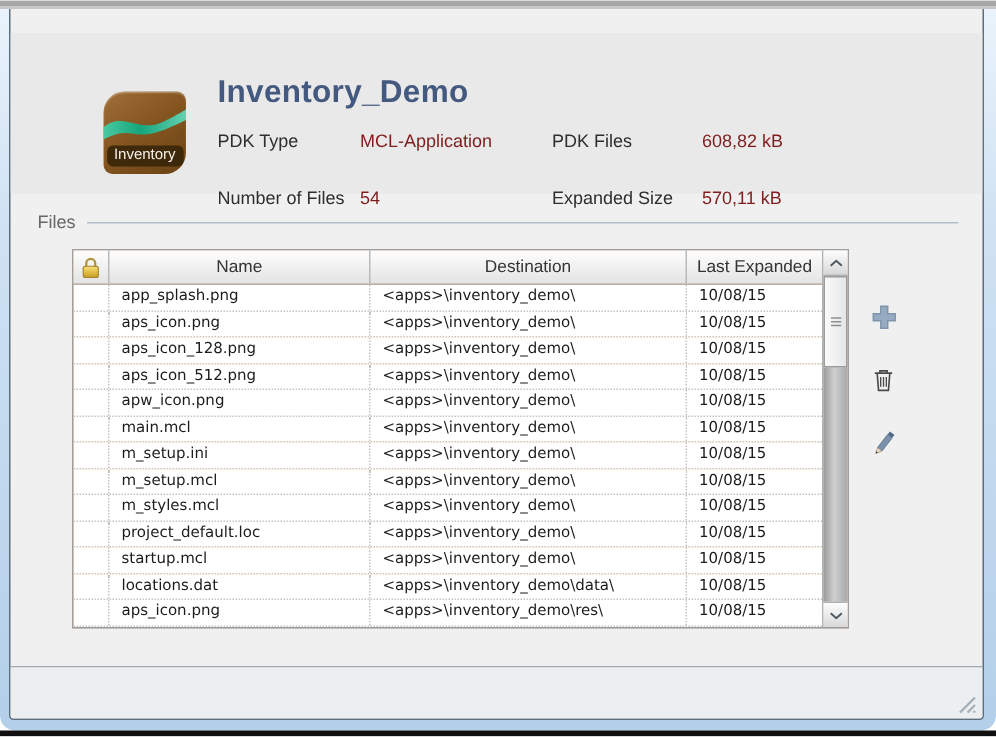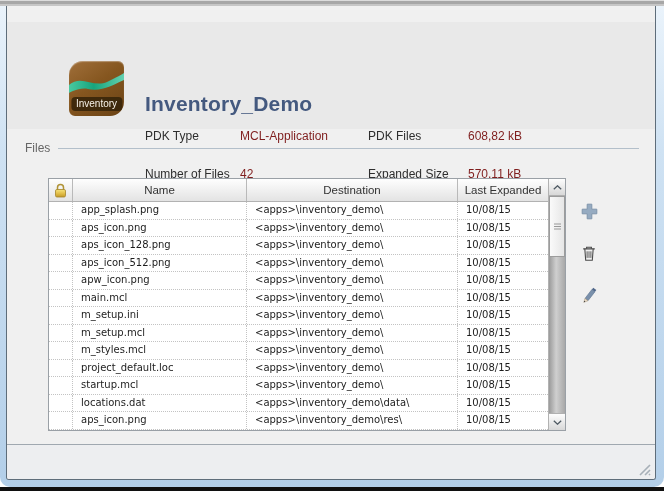--- a/index.html
+++ b/index.html
@@ -22,34 +22,34 @@
   
   .header-panel { position:absolute; left:0; top:16px; width:100%; height:107px; background:#e9e9e9; }
   .app-icon { position:absolute; left:62px; top:39px; width:55px; height:55px;
     border-radius:14px 6px 14px 6px; overflow:hidden;
     background:linear-gradient(145deg, #a06f3a 0%, #85561f 45%, #6b4316 100%);
     box-shadow:inset 0 1px 1px rgba(255,255,255,.35); }
   .app-icon svg { position:absolute; left:0; top:0; }
   .app-icon-label { position:absolute; bottom:5px; left:50%; transform:translateX(-50%);
     background:rgba(58,38,10,.92); color:#f7f2e8; font-size:10px; line-height:12px;
     padding:1px 5px; border-radius:4px; white-space:nowrap; }
-  .header-info { position:absolute; left:138px; top:28px;margin-top:42px; }
+  .header-info { position:absolute; left:138px; top:28px; }
   .page-title { font-size:21px; font-weight:600; color:#44597f; letter-spacing:.2px; }
   .fields-grid { display:grid; grid-template-columns:95px 128px 100px auto;
     margin-top:13px; row-gap:24px; font-size:12px; line-height:14px; }
   .field-label { color:#2e2e2e; }
   .field-value { color:#7f1d1d; }
 
   
   .group-row { position:absolute; left:18px; right:16px; top:135px; display:flex; align-items:center; }
   .group-label { font-size:12px; color:#666; margin-right:8px; }
   .group-line { flex:1; height:1px; background:#b3bfca; }
 
   
-  .table { position:absolute; left:41px; top:172px; width:518px; height:253px;
+  .table { position:absolute; left:41px; top:160px; width:518px; height:253px;
     border:1px solid #9aa0a6; background:#fdba74; }
   .thead { position:absolute; left:0; top:0; right:17px; height:23px; display:flex;
     background:linear-gradient(#fefefe, #e3e3e3); border-bottom:1px solid #b2b2b2;
     font-size:11.5px; color:#333; }
   .th { display:flex; align-items:center; justify-content:center; height:100%;
     border-right:1px solid #b9b9b9; }
   .th-lock { width:24px; } .th-name { width:174px; } .th-dest { width:211px; }
   .th-mod { flex:1; border-right:none; }
   .tbody { position:absolute; left:0; top:23px; right:17px; bottom:0; overflow:hidden;
     font-family:"DejaVu Sans", sans-serif; font-size:10px; color:#1c1c1c; }
@@ -107,21 +107,21 @@
           <span class="app-icon-label">Inventory</span>
         </div>
         <div class="header-info">
           <div class="page-title">Inventory_Demo</div>
           <div class="fields-grid">
             <span class="field-label">PDK Type</span>
             <span class="field-value">MCL-Application</span>
             <span class="field-label">PDK Files</span>
             <span class="field-value">608,82 kB</span>
             <span class="field-label">Number of Files</span>
-            <span class="field-value">42</span>
+            <span class="field-value">54</span>
             <span class="field-label">Expanded Size</span>
             <span class="field-value">570,11 kB</span>
           </div>
         </div>
       </div>
 
       <div class="group-row">
         <span class="group-label">Files</span>
         <div class="group-line"></div>
       </div>

